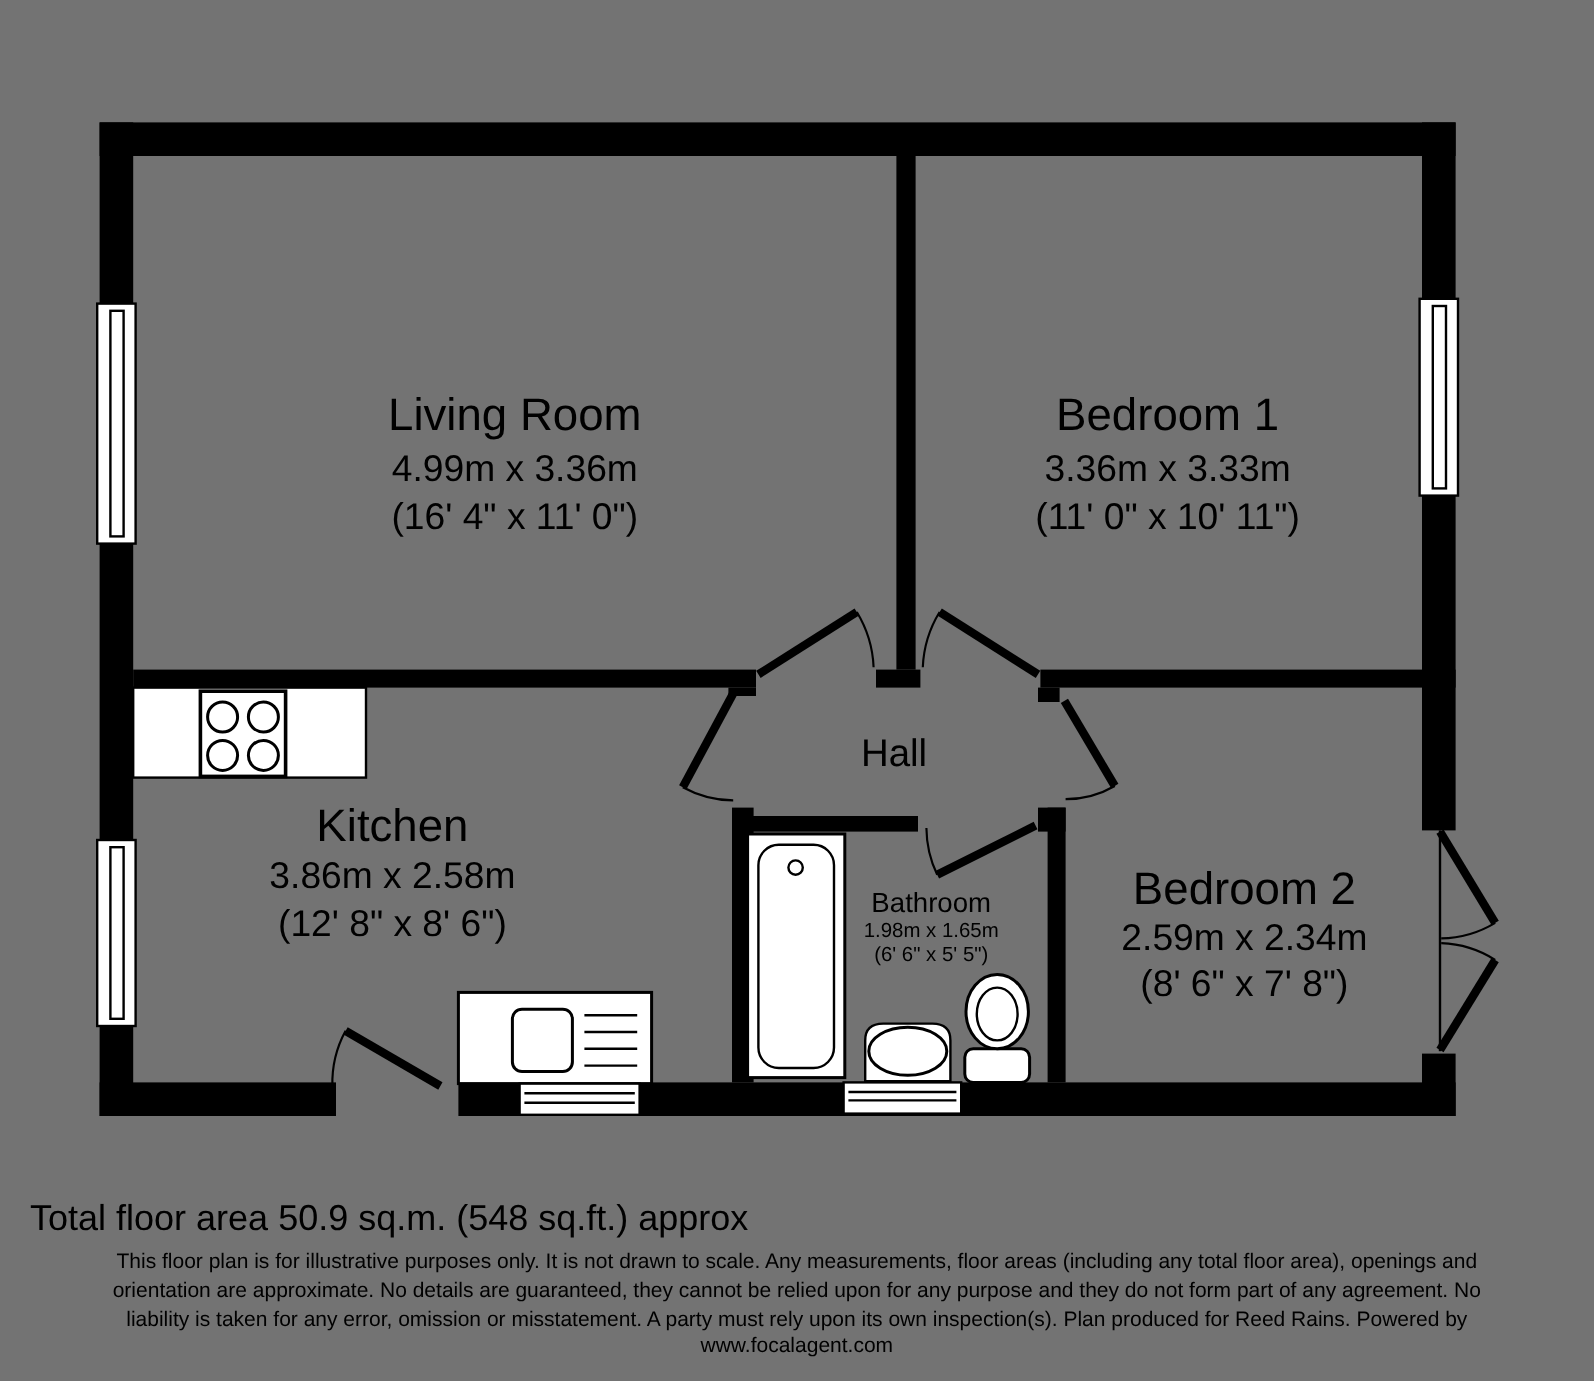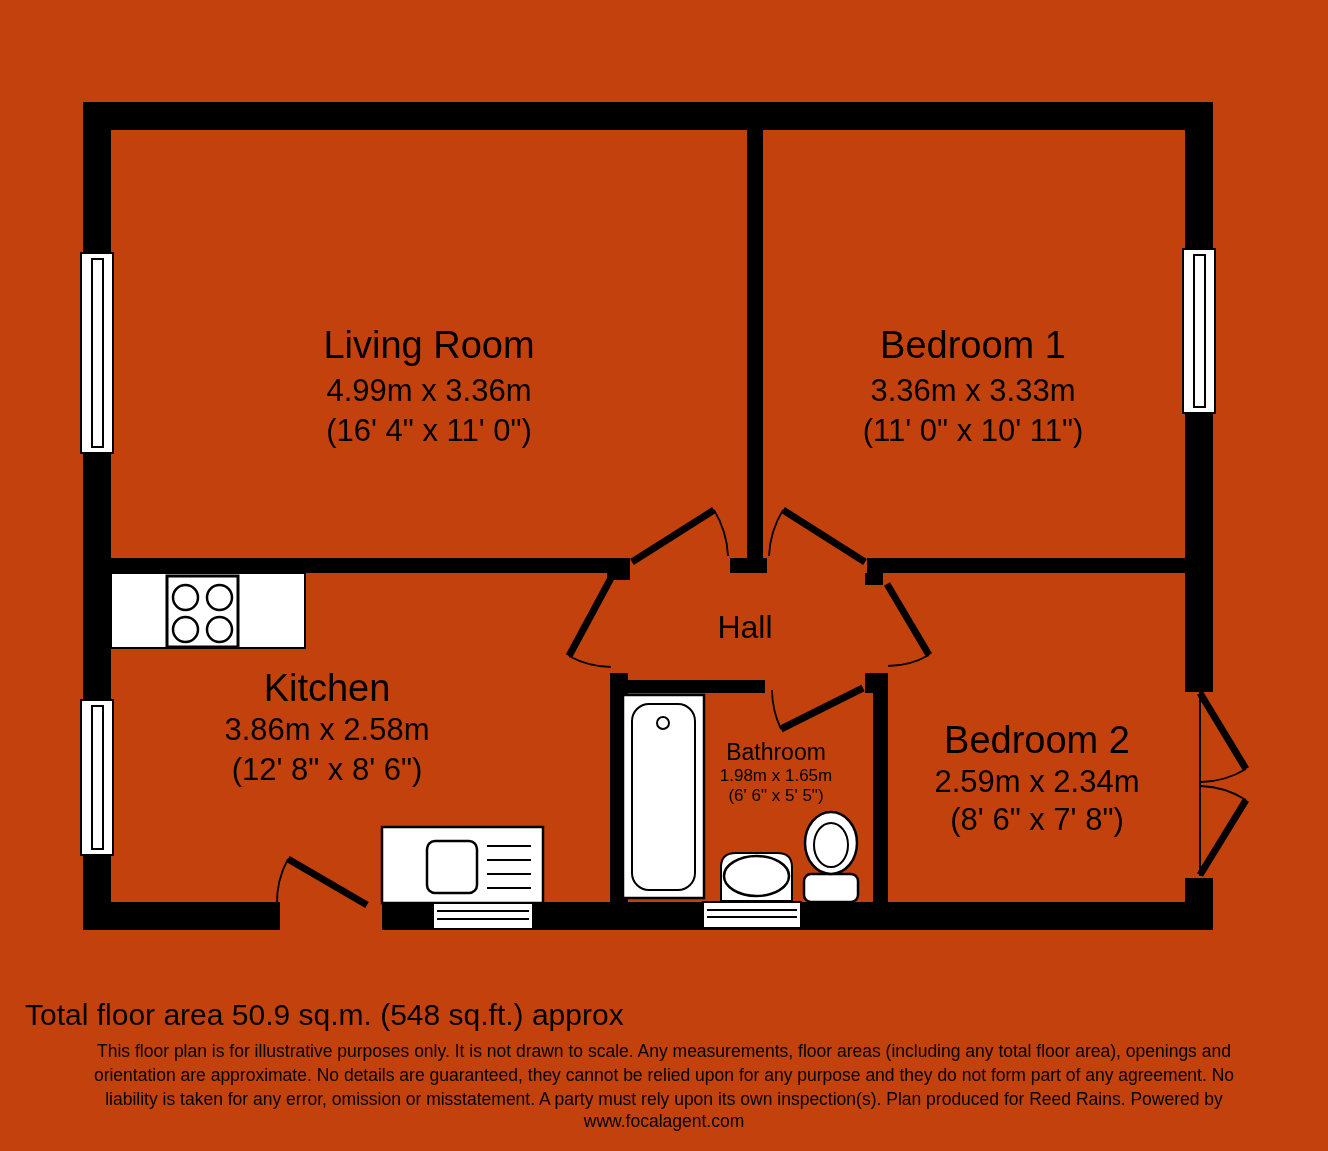--- a/index.html
+++ b/index.html
@@ -1,16 +1,16 @@
 <!DOCTYPE html>
 <html><head>
 <meta charset="utf-8">
 <style>
   html,body{margin:0;padding:0;background:#ffffff;}
-  .page{position:relative;width:1328px;height:1151px;background:#c2410c;overflow:hidden;}
+  .page{position:relative;width:1328px;height:1151px;background:#737373;overflow:hidden;}
   svg{display:block;}
   svg text{font-family:"Liberation Sans","DejaVu Sans",sans-serif;fill:#000000;}
   .wall{fill:#000000;stroke:none;}
   .fixture{fill:#ffffff;stroke:#000000;}
   .thin{stroke-width:2;}
   .med{stroke-width:2.5;}
   .thick{stroke-width:3;}
   .leaf{stroke:#000000;stroke-width:7;stroke-linecap:butt;}
   .arc{fill:none;stroke:#000000;stroke-width:1.8;}
   .gline{stroke:#000000;stroke-width:2;fill:none;}

